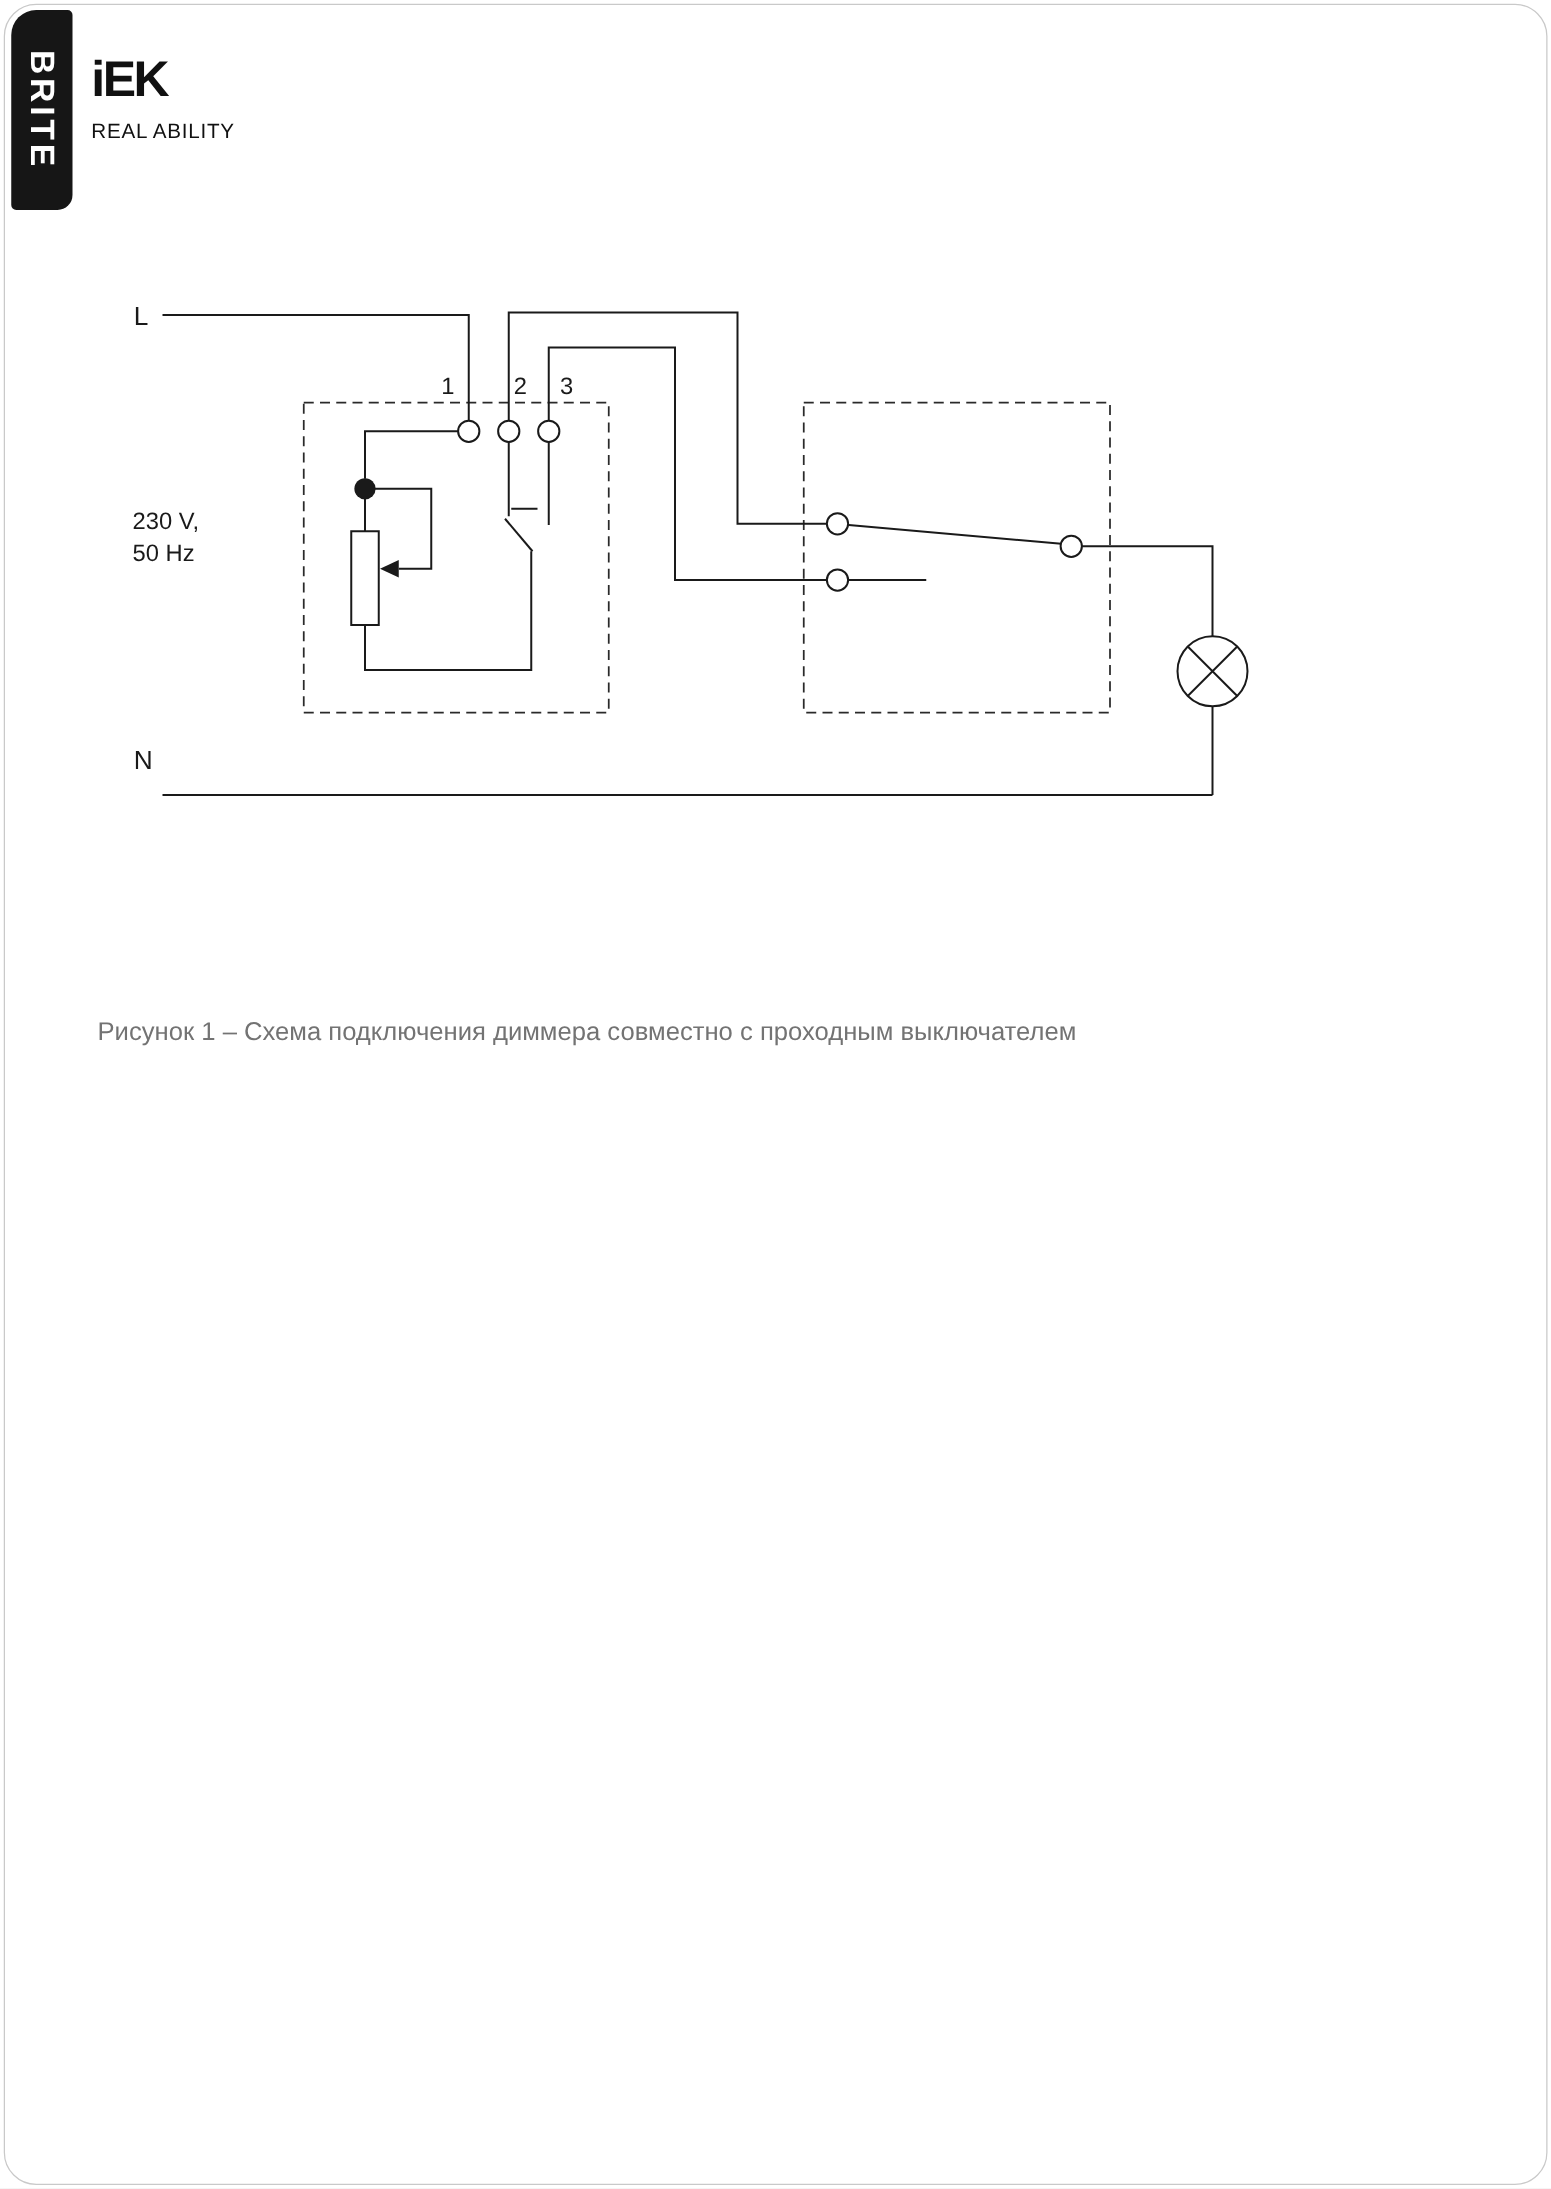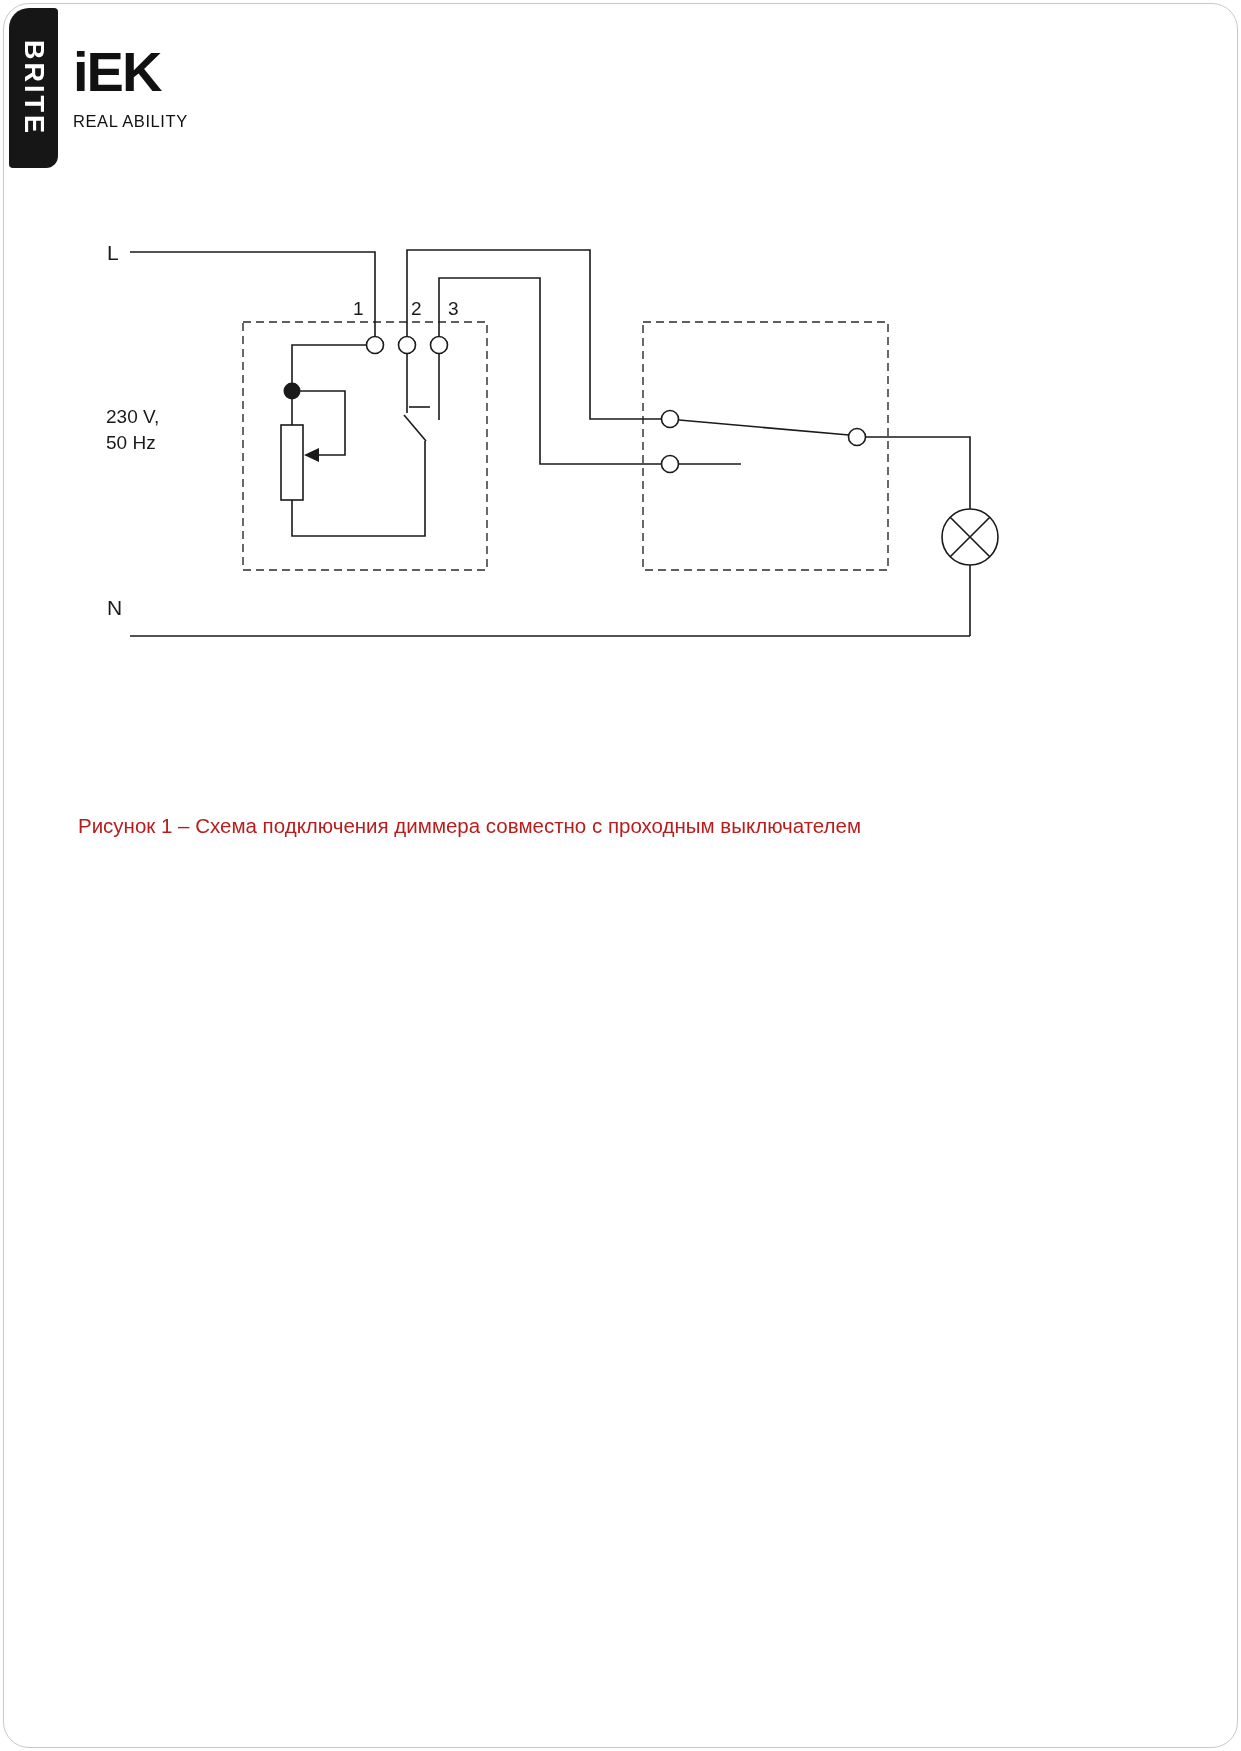--- a/index.html
+++ b/index.html
@@ -33,21 +33,21 @@
     color:#ffffff;
     font-size:27px;
     font-weight:bold;
     letter-spacing:3px;
   }
   .logo-block{
     position:absolute;
     left:73px;top:44px;
   }
   .logo-text{
-    font-size:56px;
+    font-size:40px;
     font-weight:800;
     letter-spacing:-2px;
     color:#111111;
     line-height:1.0;
   }
   .logo-tagline{
     margin-top:12px;
     font-size:16.5px;
     font-weight:500;
     letter-spacing:0.6px;
@@ -63,21 +63,21 @@
   .term{fill:#ffffff;stroke:#1a1a1a;stroke-width:1.6;}
   .dot{fill:#1a1a1a;stroke:none;}
   .comp{fill:#ffffff;stroke:#1a1a1a;stroke-width:1.6;}
   .diag-label{font-family:"Liberation Sans",sans-serif;font-size:21px;fill:#1a1a1a;}
   .diag-small{font-family:"Liberation Sans",sans-serif;font-size:19px;fill:#1a1a1a;}
   .caption{
     position:absolute;
     left:78px;top:814px;
     width:960px;
     font-size:20.5px;
-    color:#b91c1c;
+    color:#737373;
   }
 </style>
 </head>
 <body>
 
 <div class="page">
   <div class="page-border"></div>
 
   <div class="brite-tab">
     <span>BRITE</span>

